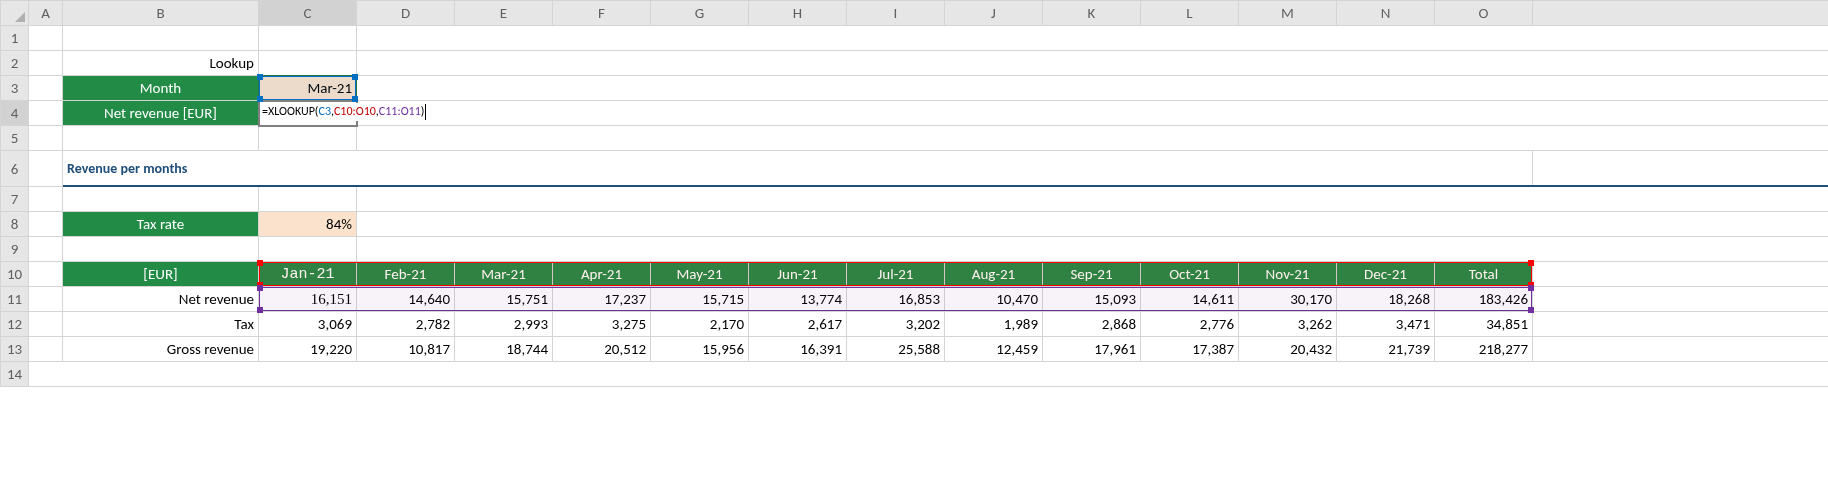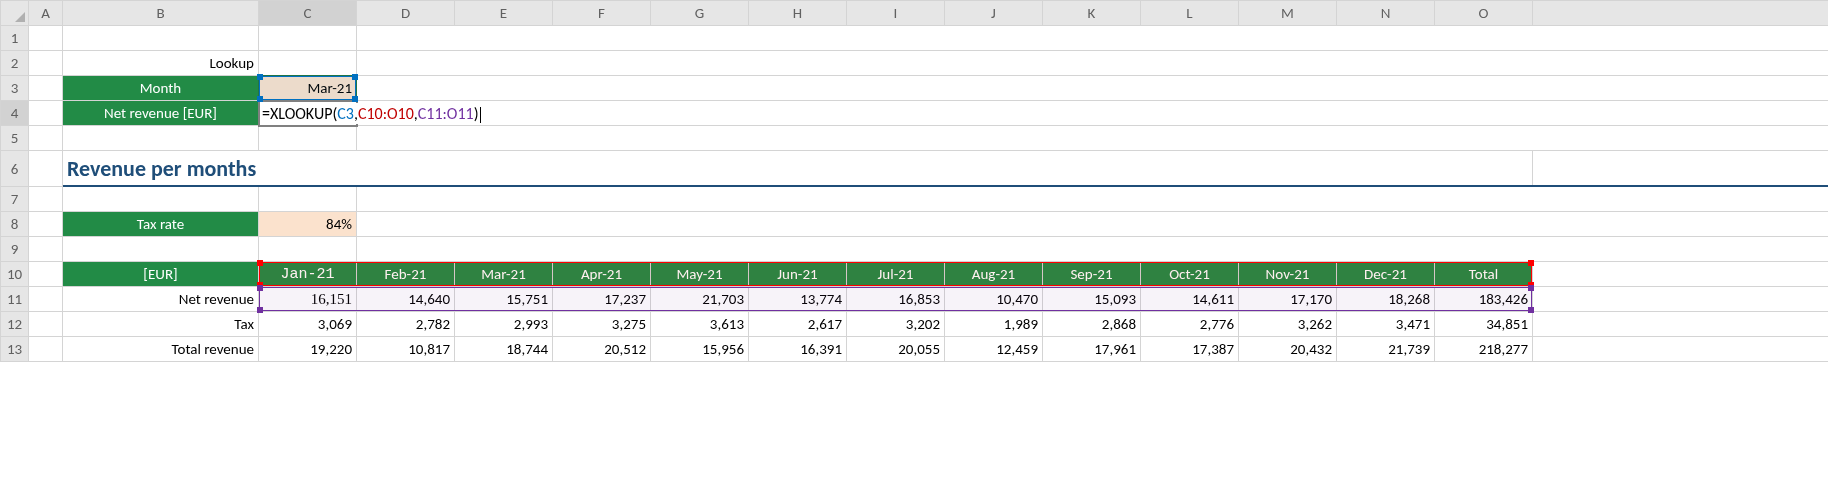--- a/index.html
+++ b/index.html
@@ -57,21 +57,21 @@
 
   .green-hdr { background:#228b46; color:#fff; font-weight:bold; text-align:center; }
   .green-hdr .cell-inner { text-align:center; }
 
   .peach { background: var(--peach); }
 
   tr.r6 td, tr.r6 th { height: 36px; }
 
   .title-cell .cell-inner {
     color: var(--title-blue);
-    font-size: 22px;
+    font-size: 14px;
     font-weight: bold;
     text-align: left;
   }
   .title-underline {
      position:absolute;
      left:0; right:0; bottom:-1px;
      height:2px; background: var(--title-blue);
      pointer-events:none;
   }
 
@@ -86,21 +86,21 @@
   
   .edit-cell {
     outline: 2px solid #808080;
     outline-offset: -1px;
     z-index: 5;
   }
   .edit-cell .formula {
     position:absolute;
     left:2px; top:2px;
     white-space:nowrap;
-    font-size:16px;
+    font-size:12px;
     background:#fff;
     padding:1px 1px;
     text-align:left;
     z-index:20;
   }
   .formula .p-blue { color: var(--formula-blue); }
   .formula .p-red  { color: var(--formula-red); }
   .formula .p-purp { color: var(--formula-purple); }
   .caret {
     display:inline-block;
@@ -367,39 +367,39 @@
     <td>
           <span class="cell-inner">14,640</span>
         </td>
     <td>
           <span class="cell-inner">15,751</span>
         </td>
     <td>
           <span class="cell-inner">17,237</span>
         </td>
     <td>
-          <span class="cell-inner">21,703</span>
+          <span class="cell-inner">15,715</span>
         </td>
     <td>
           <span class="cell-inner">13,774</span>
         </td>
     <td>
           <span class="cell-inner">16,853</span>
         </td>
     <td>
           <span class="cell-inner">10,470</span>
         </td>
     <td>
           <span class="cell-inner">15,093</span>
         </td>
     <td>
           <span class="cell-inner">14,611</span>
         </td>
     <td>
-          <span class="cell-inner">17,170</span>
+          <span class="cell-inner">30,170</span>
         </td>
     <td>
           <span class="cell-inner">18,268</span>
         </td>
     <td>
           <span class="cell-inner">183,426</span>
         </td>
     <td></td>
   </tr>
 
@@ -415,21 +415,21 @@
     <td>
           <span class="cell-inner">2,782</span>
         </td>
     <td>
           <span class="cell-inner">2,993</span>
         </td>
     <td>
           <span class="cell-inner">3,275</span>
         </td>
     <td>
-          <span class="cell-inner">3,613</span>
+          <span class="cell-inner">2,170</span>
         </td>
     <td>
           <span class="cell-inner">2,617</span>
         </td>
     <td>
           <span class="cell-inner">3,202</span>
         </td>
     <td>
           <span class="cell-inner">1,989</span>
         </td>
@@ -448,42 +448,42 @@
     <td>
           <span class="cell-inner">34,851</span>
         </td>
     <td></td>
   </tr>
 
   <tr class="table-area">
     <th class="row-hdr">13</th>
     <td></td>
     <td class="al bold">
-          <span class="cell-inner">Total revenue</span>
+          <span class="cell-inner">Gross revenue</span>
         </td>
     <td class="bold">
           <span class="cell-inner">19,220</span>
         </td>
     <td class="bold">
           <span class="cell-inner">10,817</span>
         </td>
     <td class="bold">
           <span class="cell-inner">18,744</span>
         </td>
     <td class="bold">
           <span class="cell-inner">20,512</span>
         </td>
     <td class="bold">
           <span class="cell-inner">15,956</span>
         </td>
     <td class="bold">
           <span class="cell-inner">16,391</span>
         </td>
     <td class="bold">
-          <span class="cell-inner">20,055</span>
+          <span class="cell-inner">25,588</span>
         </td>
     <td class="bold">
           <span class="cell-inner">12,459</span>
         </td>
     <td class="bold">
           <span class="cell-inner">17,961</span>
         </td>
     <td class="bold">
           <span class="cell-inner">17,387</span>
         </td>
@@ -492,15 +492,19 @@
         </td>
     <td class="bold">
           <span class="cell-inner">21,739</span>
         </td>
     <td class="bold">
           <span class="cell-inner">218,277</span>
         </td>
     <td></td>
   </tr>
 
+  <tr class="row14">
+    <th class="row-hdr">14</th>
+    <td colspan="16"></td>
+  </tr>
 
 </tbody>
   </table>
 
 </body></html>

